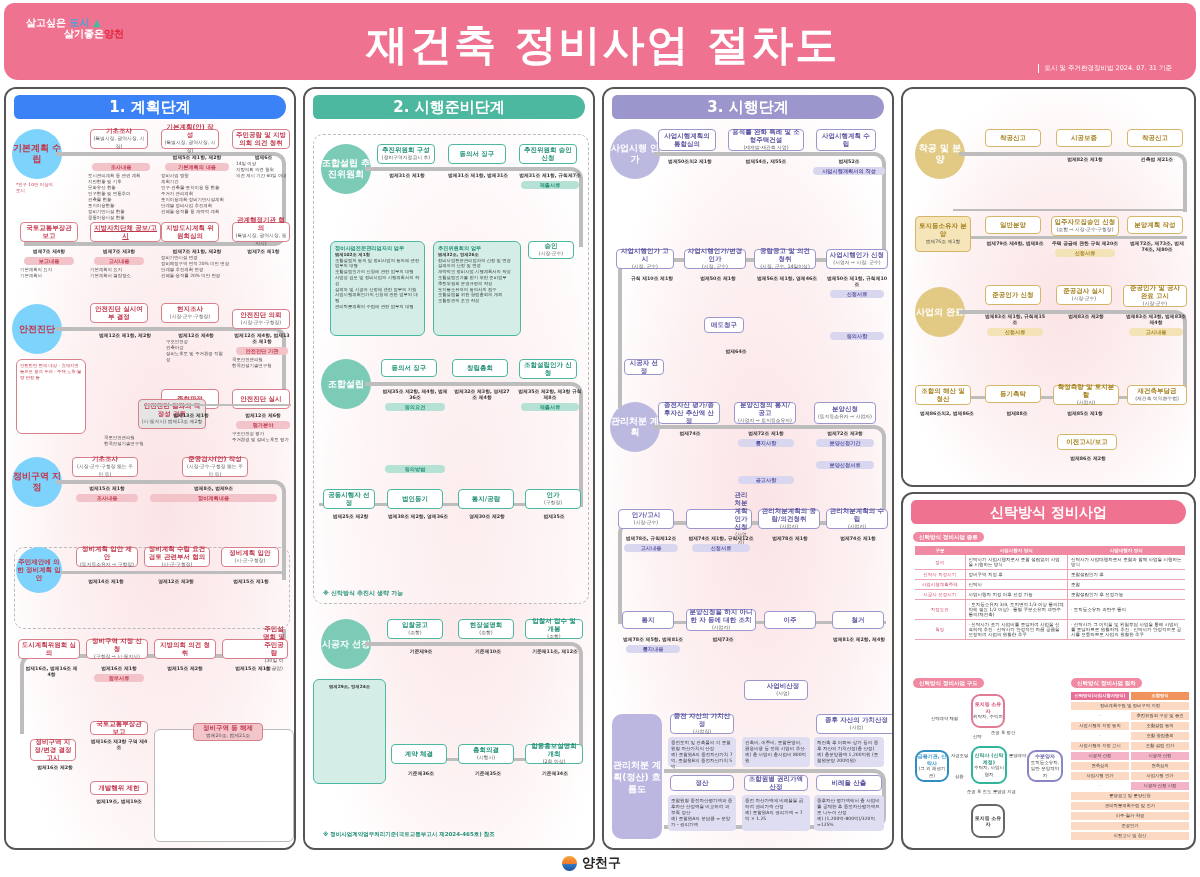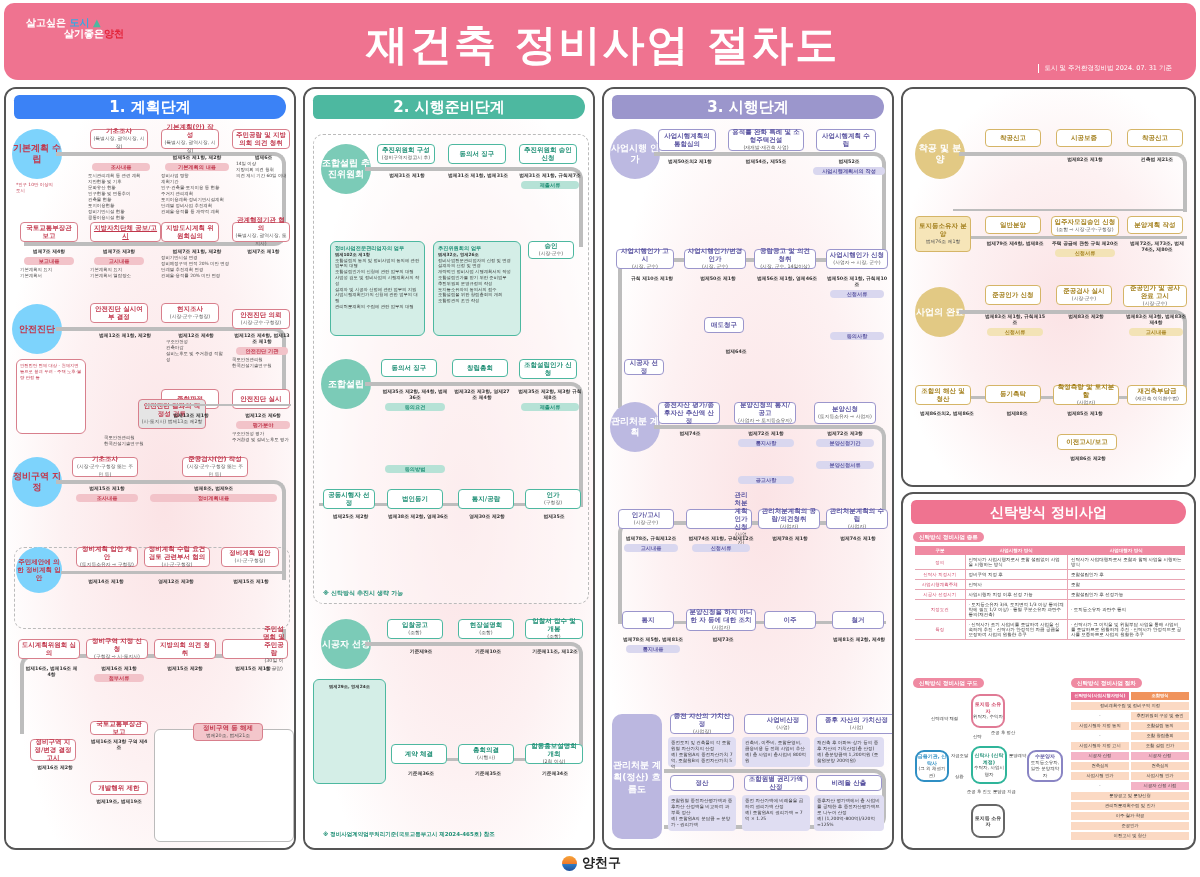--- a/index.html
+++ b/index.html
@@ -640,21 +640,21 @@
     </div>
 
   <div class="gray-label" style="left:8px;top:625px;width:50px;height:125px;">
       <span>관리처분 계획(정산) 흐름도</span>
     </div>
   <div class="track" style="left:60px;top:680px;width:222px;height:60px;border-left:none;border-radius:0 12px 12px 0;"></div>
   <div class="step" style="left:66px;top:625px;width:64px;height:20px;">
       <span>종전 자산의 가치산정</span>
       <span class="sub">(사업장)</span>
     </div>
-  <div class="step" style="left:140px;top:625px;width:64px;height:20px;padding-left:16px;">
+  <div class="step" style="left:140px;top:591px;width:64px;height:20px;padding-left:16px;">
       <span>사업비산정</span>
       <span class="sub">(사업)</span>
     </div>
   <div class="step" style="left:212px;top:625px;width:81px;height:20px;">
       <span>종후 자산의 가치산정</span>
       <span class="sub">(사업)</span>
     </div>
   <div class="lv-box" style="left:64px;top:648px;width:68px;height:30px;">
       <div>종전토지 및 건축물의 각 조합원별 자산가치의 산정</div>
       <div>예) 조합원A의 종전자산가치 7억, 조합원B의 종전자산가치 5억</div>

